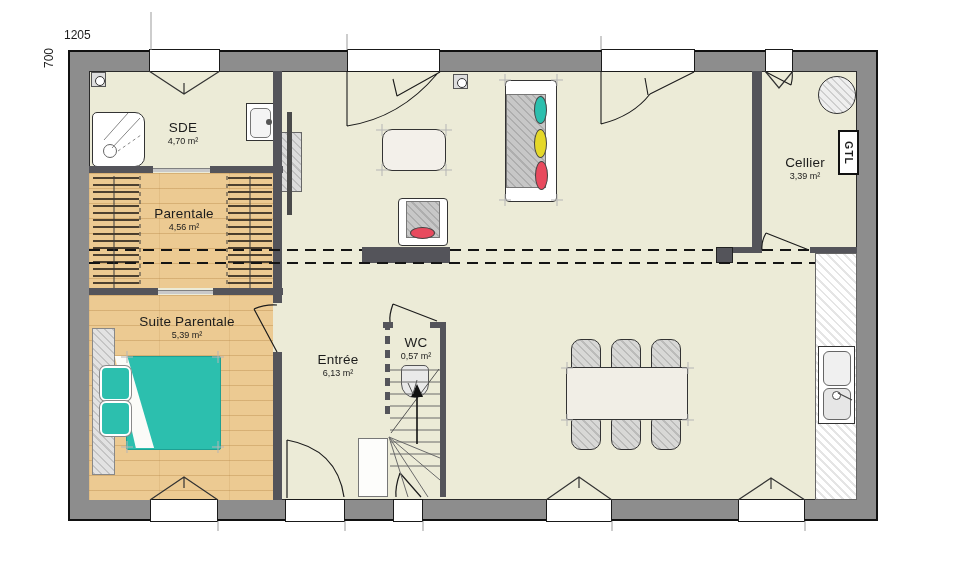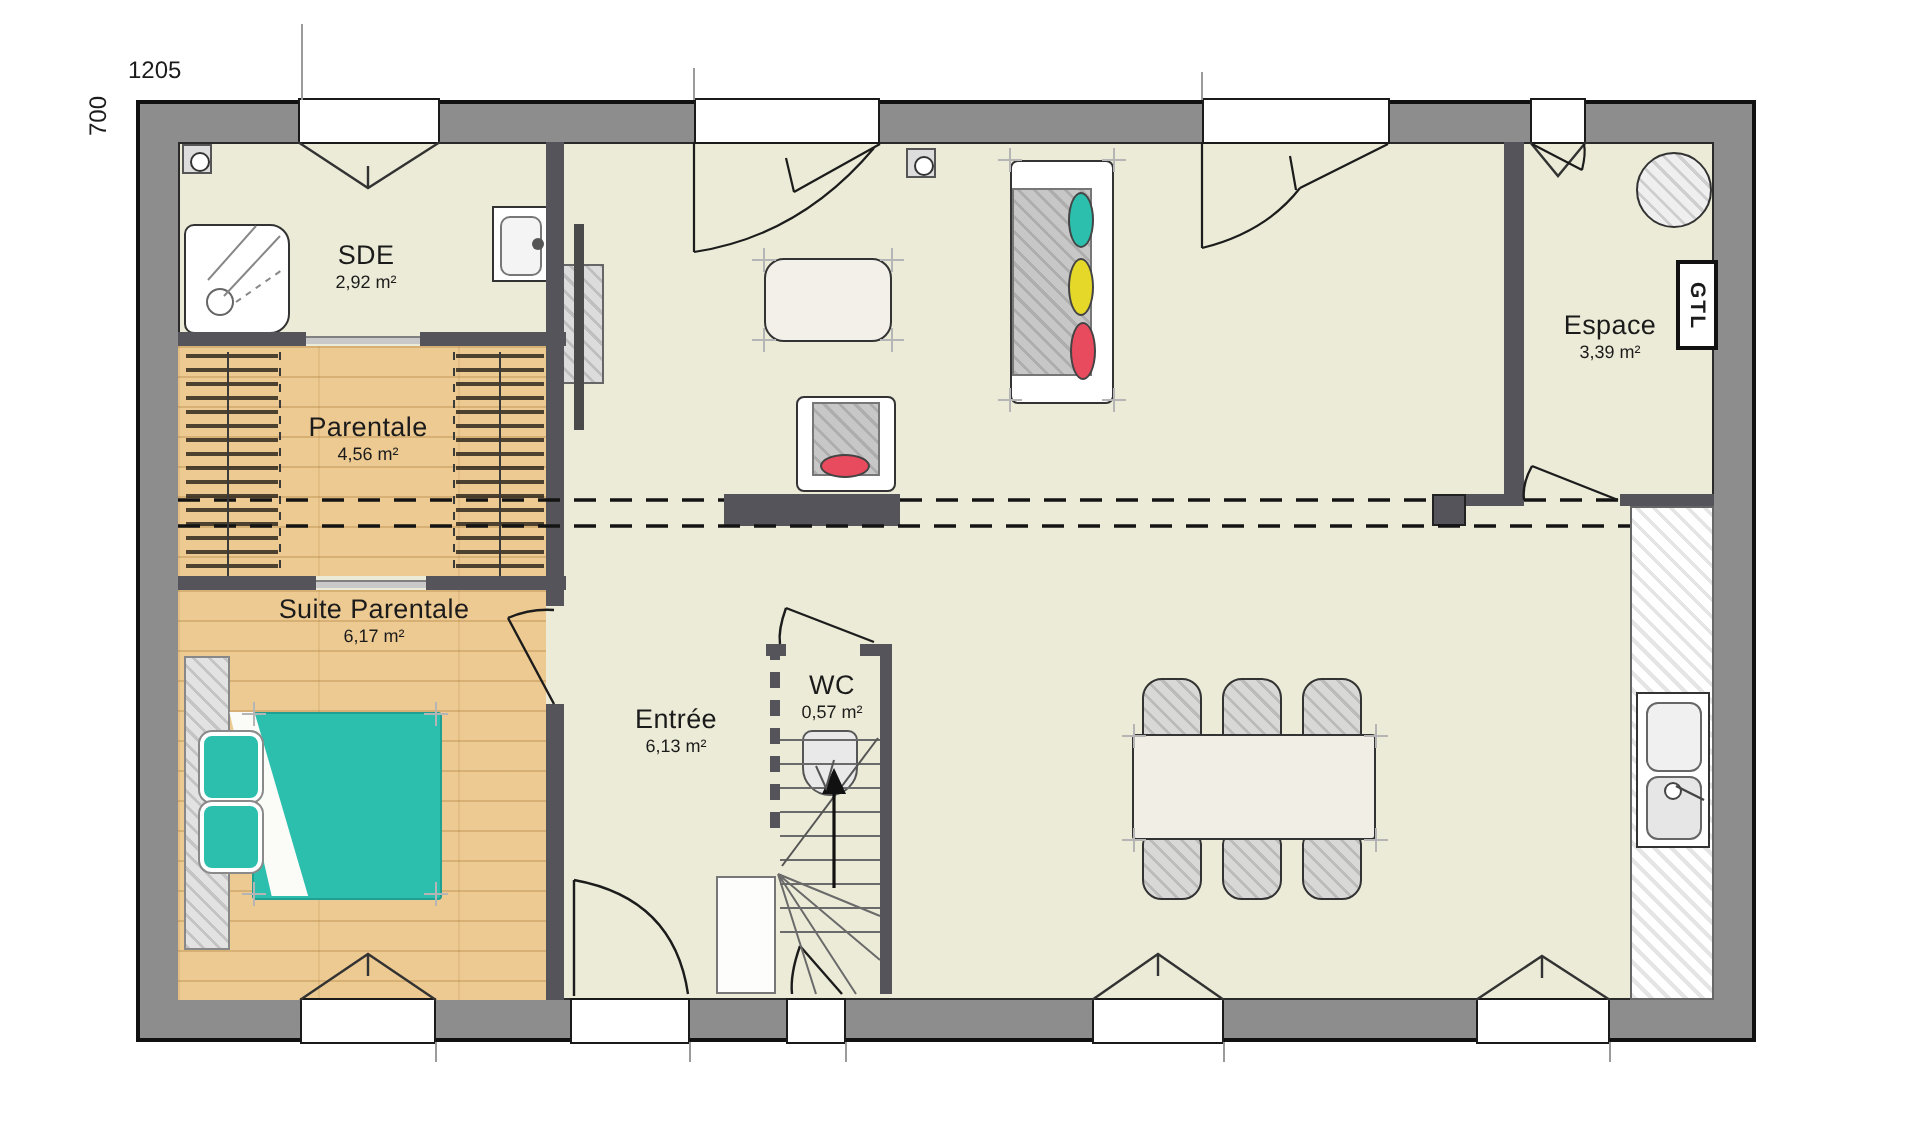--- a/index.html
+++ b/index.html
@@ -201,36 +201,36 @@
     </g>
 
     <g stroke="#9b9b9b" stroke-width="1">
       <path d="M151,12 V50 M347,34 V50 M601,36 V50"></path>
       <path d="M218,521 V531 M345,521 V531 M423,521 V531 M612,521 V531 M805,521 V531"></path>
     </g>
   </svg>
 
   <div class="abs room-label" style="left:183px; top:133px;">
     <div class="nm">SDE</div>
-    <div class="ar">2,92 m²</div>
+    <div class="ar">4,70 m²</div>
   </div>
   <div class="abs room-label" style="left:184px; top:219px;">
     <div class="nm">Parentale</div>
     <div class="ar">4,56 m²</div>
   </div>
-  <div class="abs room-label" style="left:187px; top:310px;">
+  <div class="abs room-label" style="left:187px; top:327px;">
     <div class="nm">Suite Parentale</div>
-    <div class="ar">6,17 m²</div>
+    <div class="ar">5,39 m²</div>
   </div>
   <div class="abs room-label" style="left:338px; top:365px;">
     <div class="nm">Entrée</div>
     <div class="ar">6,13 m²</div>
   </div>
   <div class="abs room-label" style="left:416px; top:348px;">
     <div class="nm">WC</div>
     <div class="ar">0,57 m²</div>
   </div>
   <div class="abs room-label" style="left:805px; top:168px;">
-    <div class="nm">Espace</div>
+    <div class="nm">Cellier</div>
     <div class="ar">3,39 m²</div>
   </div>
 
 </div>
 
 </body></html>

